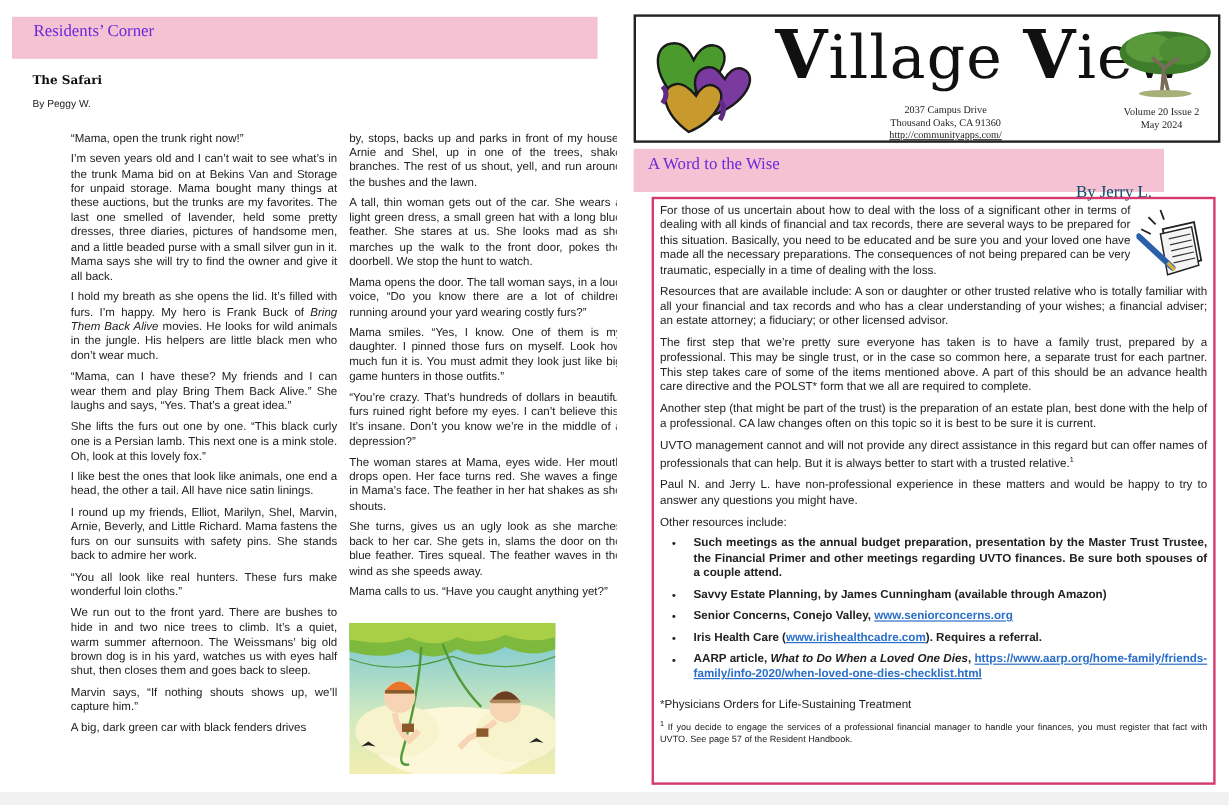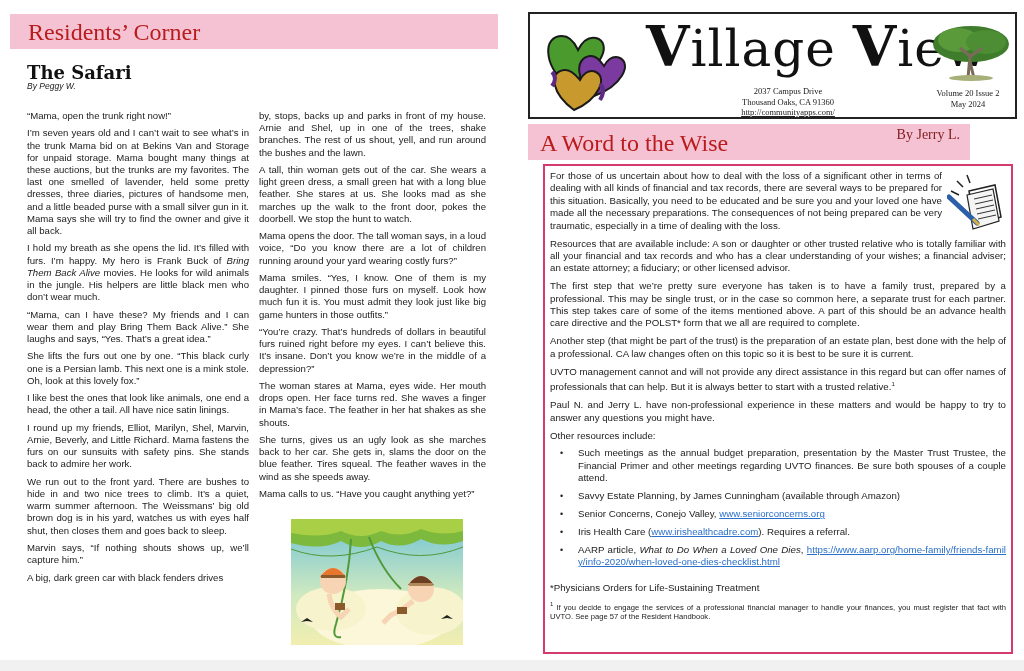--- a/index.html
+++ b/index.html
@@ -3,52 +3,52 @@
 <meta charset="utf-8">
 <style>
   html,body{margin:0;padding:0;}
   body{width:1024px;height:671px;background:#ffffff;position:relative;overflow:hidden;font-family:"Liberation Sans",sans-serif;color:#222;}
   .page{position:absolute;top:0;height:660px;background:#fff;}
   .page-left{left:0;width:510px;}
   .page-right{left:514px;width:510px;}
   .bottom-strip{position:absolute;left:0;top:660px;width:1024px;height:11px;background:#f1f1f1;}
 
   .section-bar{position:absolute;background:#f5c2d4;}
-  .section-title{font-family:"Liberation Serif","DejaVu Serif",serif;color:#b91c1c;font-size:24px;}
+  .section-title{font-family:"Liberation Serif","DejaVu Serif",serif;color:#6d28d9;font-size:14px;}
 
   
   .lp-bar{left:10px;top:14px;width:488px;height:35px;}
   .lp-bar .section-title{position:absolute;left:18px;top:5px;}
-  .story-title{position:absolute;left:27px;top:62px;font-family:"DejaVu Serif",serif;font-weight:bold;font-size:18px;color:#111;}
-  .story-byline{position:absolute;left:27px;top:81px;font-size:8.5px;font-style:italic;color:#222;text-align:right;}
-  .col{position:absolute;font-size:9.6px;line-height:12.2px;text-align:justify;color:#222;}
+  .story-title{position:absolute;left:27px;top:62px;font-family:"DejaVu Serif",serif;font-weight:bold;font-size:10px;color:#111;}
+  .story-byline{position:absolute;left:27px;top:81px;font-size:8.5px;color:#222;text-align:right;}
+  .col{position:absolute;font-size:9.6px;line-height:12.2px;text-align:justify;color:#222;margin-left:32px;}
   .col p{margin:0 0 5.2px 0;}
   .col-1{left:27px;top:110px;width:222px;}
   .col-2{left:259px;top:110px;width:227px;}
   .illustration{position:absolute;left:291px;top:519px;width:172px;height:126px;overflow:hidden;}
 
   
   .masthead{position:absolute;left:14px;top:12px;width:489px;height:107px;border:2px solid #222;box-sizing:border-box;background:#fff;}
   .hearts{position:absolute;left:8px;top:10px;width:90px;height:90px;}
   .mast-title{position:absolute;left:116px;top:2px;font-family:"DejaVu Serif",serif;font-size:50px;letter-spacing:1px;color:#111;line-height:60px;}
   .mast-title .big{font-weight:bold;font-size:56px;}
   .mast-addr{position:absolute;left:190px;top:72px;width:136px;text-align:center;font-family:"Liberation Serif",serif;font-size:8.5px;line-height:10.5px;color:#222;}
   .mast-addr .url{text-decoration:underline;}
   .mast-tree{position:absolute;left:400px;top:8px;width:82px;height:60px;}
   .mast-issue{position:absolute;left:390px;top:74px;width:96px;text-align:center;font-family:"Liberation Serif",serif;font-size:8.5px;line-height:10.5px;color:#222;}
 
   .rp-bar{left:14px;top:124px;width:442px;height:36px;}
   .rp-bar .section-title{position:absolute;left:12px;top:6px;}
-  .rp-bar .byline{position:absolute;right:10px;top:3px;font-family:"Liberation Serif",serif;color:#7f1d1d;font-size:14px;}
+  .rp-bar .byline{position:absolute;right:10px;top:29px;font-family:"Liberation Serif",serif;color:#0c4a6e;font-size:14px;}
 
   .article-box{position:absolute;left:29px;top:164px;width:470px;height:490px;border:2px solid #d43a6e;box-sizing:border-box;}
   .article{position:absolute;left:5px;top:4px;width:456px;font-size:9.7px;line-height:12.4px;text-align:justify;color:#222;}
   .article p{margin:0 0 5.5px 0;}
   .first-para{width:392px;}
-  .article ul{margin:0 0 13px 0;padding:0 0 0 28px;list-style:none;}
+  .article ul{margin:0 0 13px 0;padding:0 0 0 28px;list-style:none;font-weight:bold;}
   .article li{position:relative;margin-bottom:5.5px;}
   .article li::before{content:"•";position:absolute;left:-18px;top:0;font-size:9px;}
   .article a{color:#2a6fc9;text-decoration:underline;}
   .papers-icon{position:absolute;right:8px;top:5px;width:56px;height:62px;}
   .foot-star{margin-top:12px !important;}
   .footnote{font-size:7.6px;line-height:9.6px;text-align:justify;}
   sup{font-size:6px;}
 </style>
 </head>
 <body>
@@ -61,20 +61,21 @@
   <div class="story-byline">By Peggy W.</div>
 
   <div class="col col-1">
     <p>“Mama, open the trunk right now!”</p>
     <p>I’m seven years old and I can’t wait to see what’s in the trunk Mama bid on at Bekins Van and Storage for unpaid storage. Mama bought many things at these auctions, but the trunks are my favorites. The last one smelled of lavender, held some pretty dresses, three diaries, pictures of handsome men, and a little beaded purse with a small silver gun in it. Mama says she will try to find the owner and give it all back.</p>
     <p><span>I hold my breath as she opens the lid. It’s filled with furs. I’m happy. My hero is Frank Buck of </span><i>Bring Them Back Alive</i><span> movies. He looks for wild animals in the jungle. His helpers are little black men who don’t wear much.</span></p>
     <p>“Mama, can I have these? My friends and I can wear them and play Bring Them Back Alive.” She laughs and says, “Yes. That’s a great idea.”</p>
     <p>She lifts the furs out one by one. “This black curly one is a Persian lamb. This next one is a mink stole. Oh, look at this lovely fox.”</p>
     <p>I like best the ones that look like animals, one end a head, the other a tail. All have nice satin linings.</p>
     <p>I round up my friends, Elliot, Marilyn, Shel, Marvin, Arnie, Beverly, and Little Richard. Mama fastens the furs on our sunsuits with safety pins. She stands back to admire her work.</p>
+    <p>“You all look like real hunters. These furs make wonderful loin cloths.”</p>
     <p>We run out to the front yard. There are bushes to hide in and two nice trees to climb. It’s a quiet, warm summer afternoon. The Weissmans’ big old brown dog is in his yard, watches us with eyes half shut, then closes them and goes back to sleep.</p>
     <p>Marvin says, “If nothing shouts shows up, we’ll capture him.”</p>
     <p>A big, dark green car with black fenders drives</p>
   </div>
 
   <div class="col col-2">
     <p>by, stops, backs up and parks in front of my house. Arnie and Shel, up in one of the trees, shake branches. The rest of us shout, yell, and run around the bushes and the lawn.</p>
     <p>A tall, thin woman gets out of the car. She wears a light green dress, a small green hat with a long blue feather. She stares at us. She looks mad as she marches up the walk to the front door, pokes the doorbell. We stop the hunt to watch.</p>
     <p>Mama opens the door. The tall woman says, in a loud voice, “Do you know there are a lot of children running around your yard wearing costly furs?”</p>
     <p>Mama smiles. “Yes, I know. One of them is my daughter. I pinned those furs on myself. Look how much fun it is. You must admit they look just like big game hunters in those outfits.”</p>

